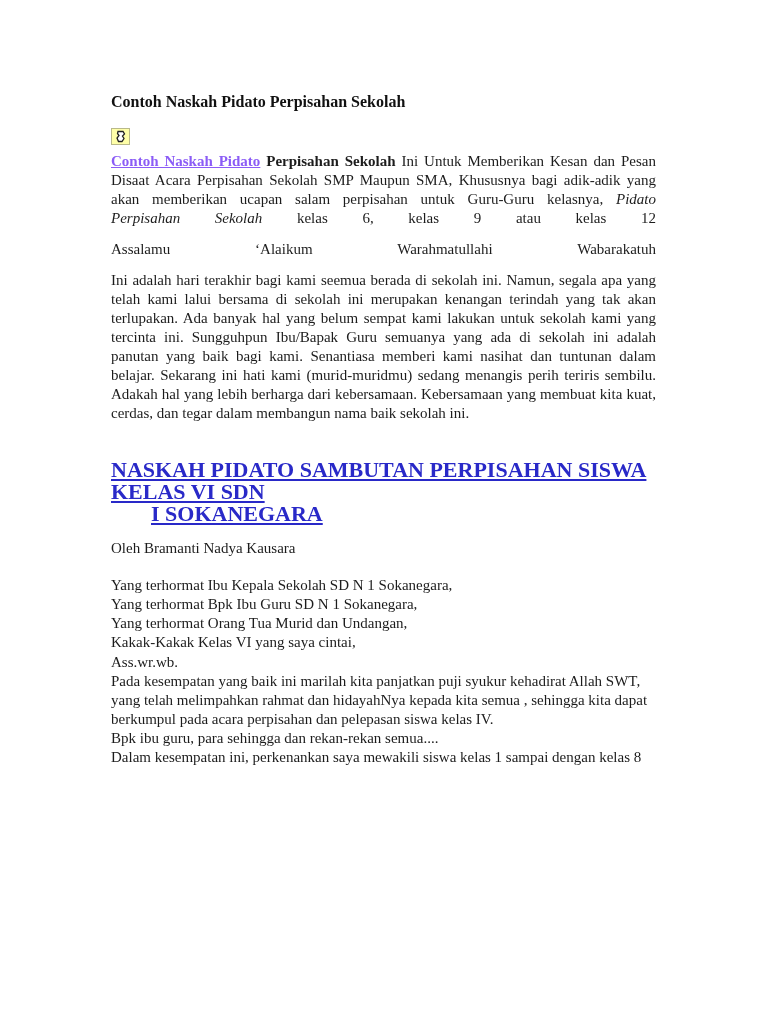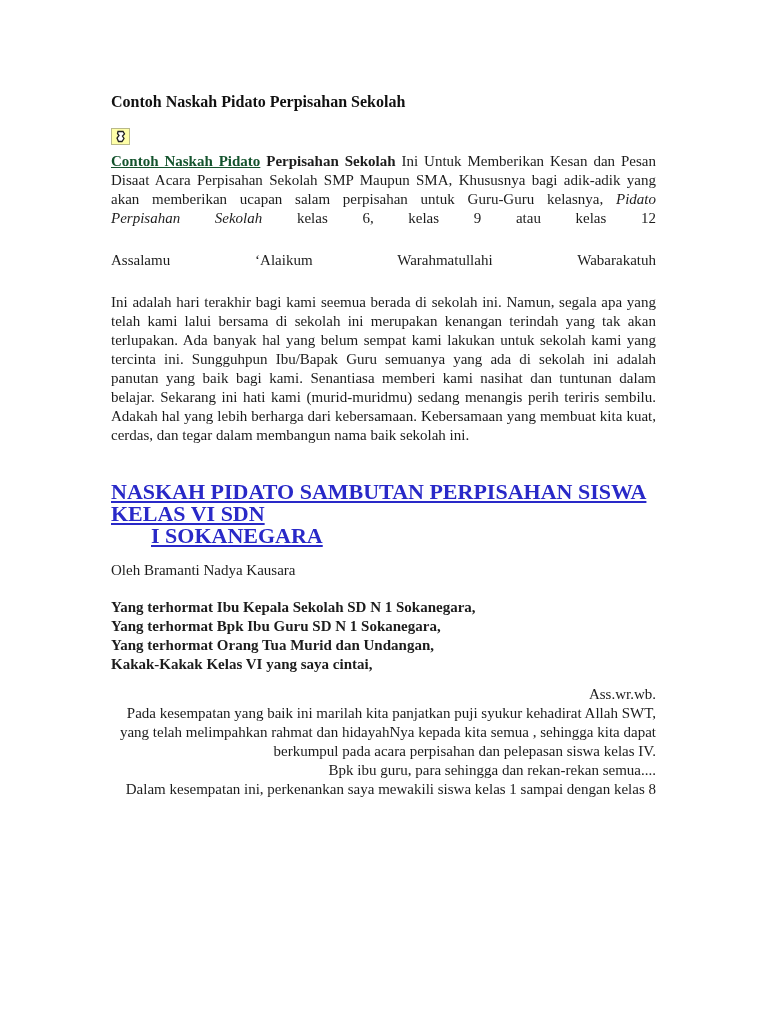--- a/index.html
+++ b/index.html
@@ -36,44 +36,44 @@
     height: 18px;
   }
   .broken-img {
     display: inline-block;
     width: 19px;
     height: 17px;
     vertical-align: top;
   }
   .para { margin: 0; }
   .mt-sm  { margin-top: 6px; }
-  .mt-md  { margin-top: 23px; }
+  .mt-md  { margin-top: 12px; }
   .justify     { text-align: justify; }
   .justify-all { text-align: justify; text-align-last: justify; }
   .stretch     { text-align: justify; text-align-last: justify; }
   .bold { font-weight: bold; }
   .doc-link {
-    color: #14532d;
+    color: #8b5cf6;
     font-weight: bold;
     text-decoration: underline;
     cursor: pointer;
   }
   .speech-heading {
     margin: 36px 0 0 0;
     font-size: 22px;
     line-height: 22px;
     font-weight: bold;
     color: #2929c8;
     text-decoration: underline;
     cursor: pointer;
   }
   .speech-heading .line2 { margin-left: 40px; }
   .byline { margin-top: 14px; }
-  .greetings { margin-top: 18px; font-weight: bold; }
-  .closing { margin-top: 11px; text-align: right; }
+  .greetings { margin-top: 18px; }
+  .closing { margin-top: 1px; }
 </style>
 </head>
 <body>
 
 <div class="doc-page">
   <div class="doc-content">
 
     <h1 class="doc-title">Contoh Naskah Pidato Perpisahan Sekolah</h1>
 
     <div class="icon-row">

